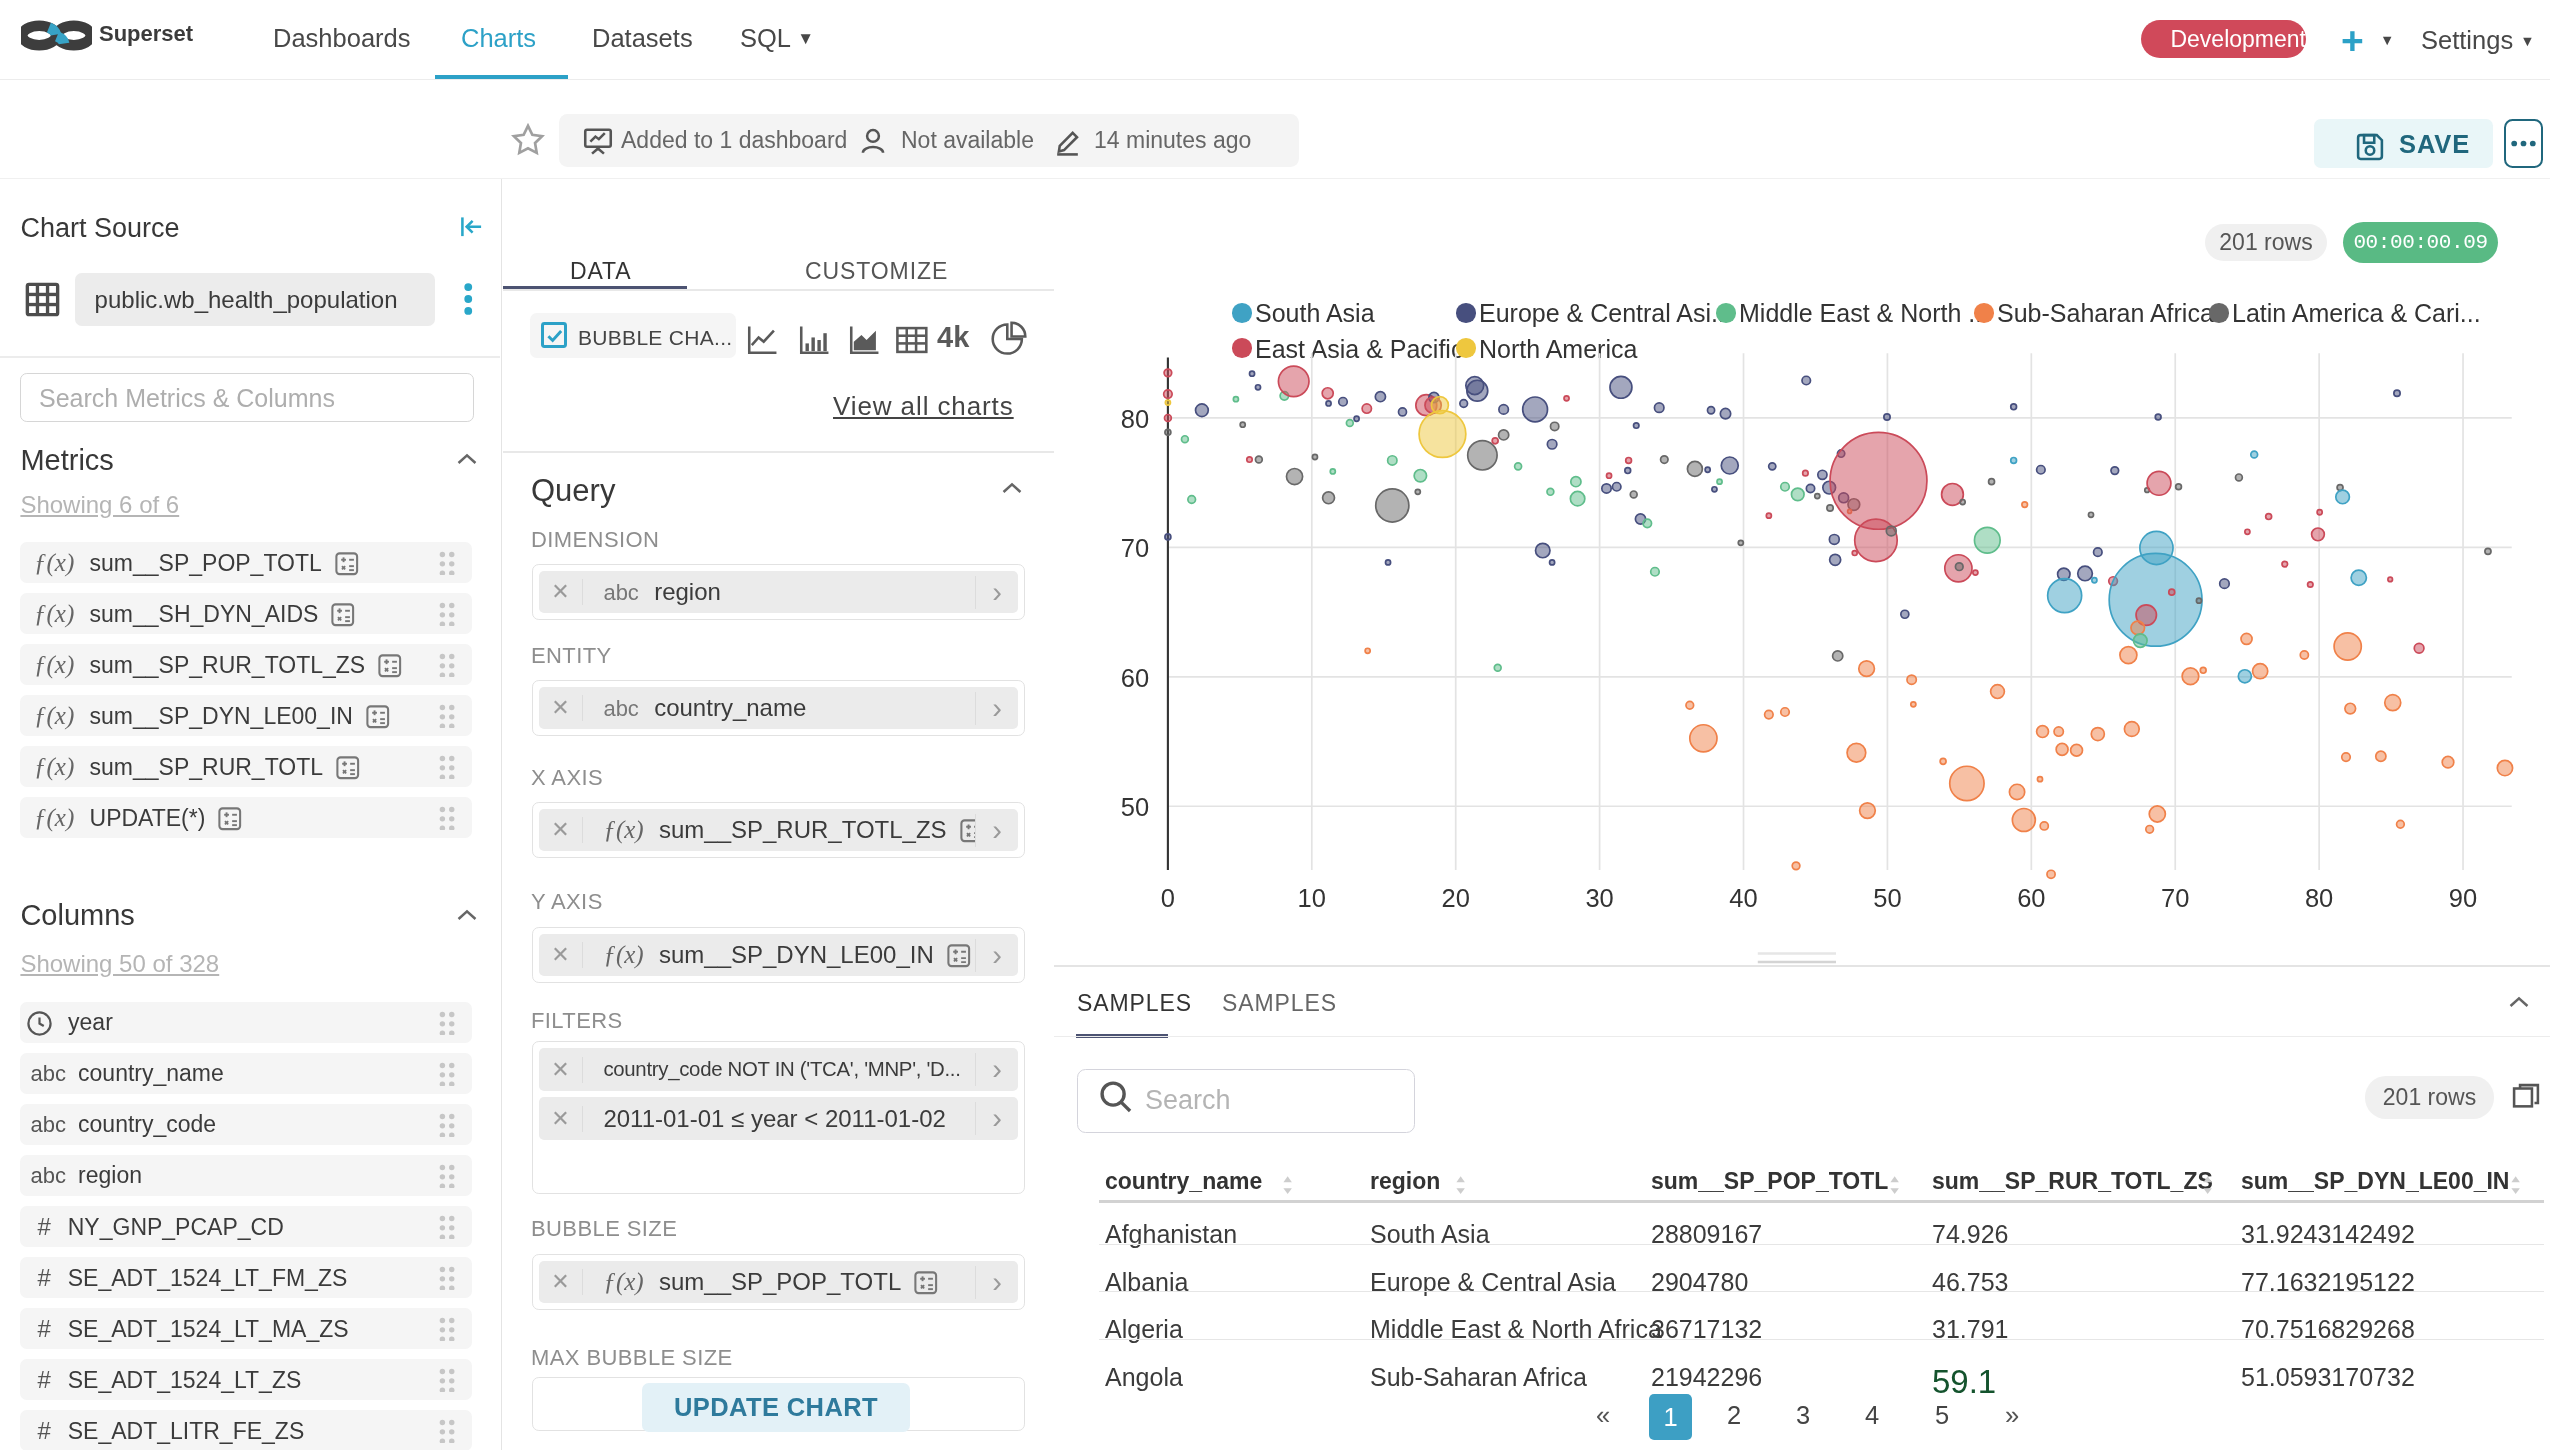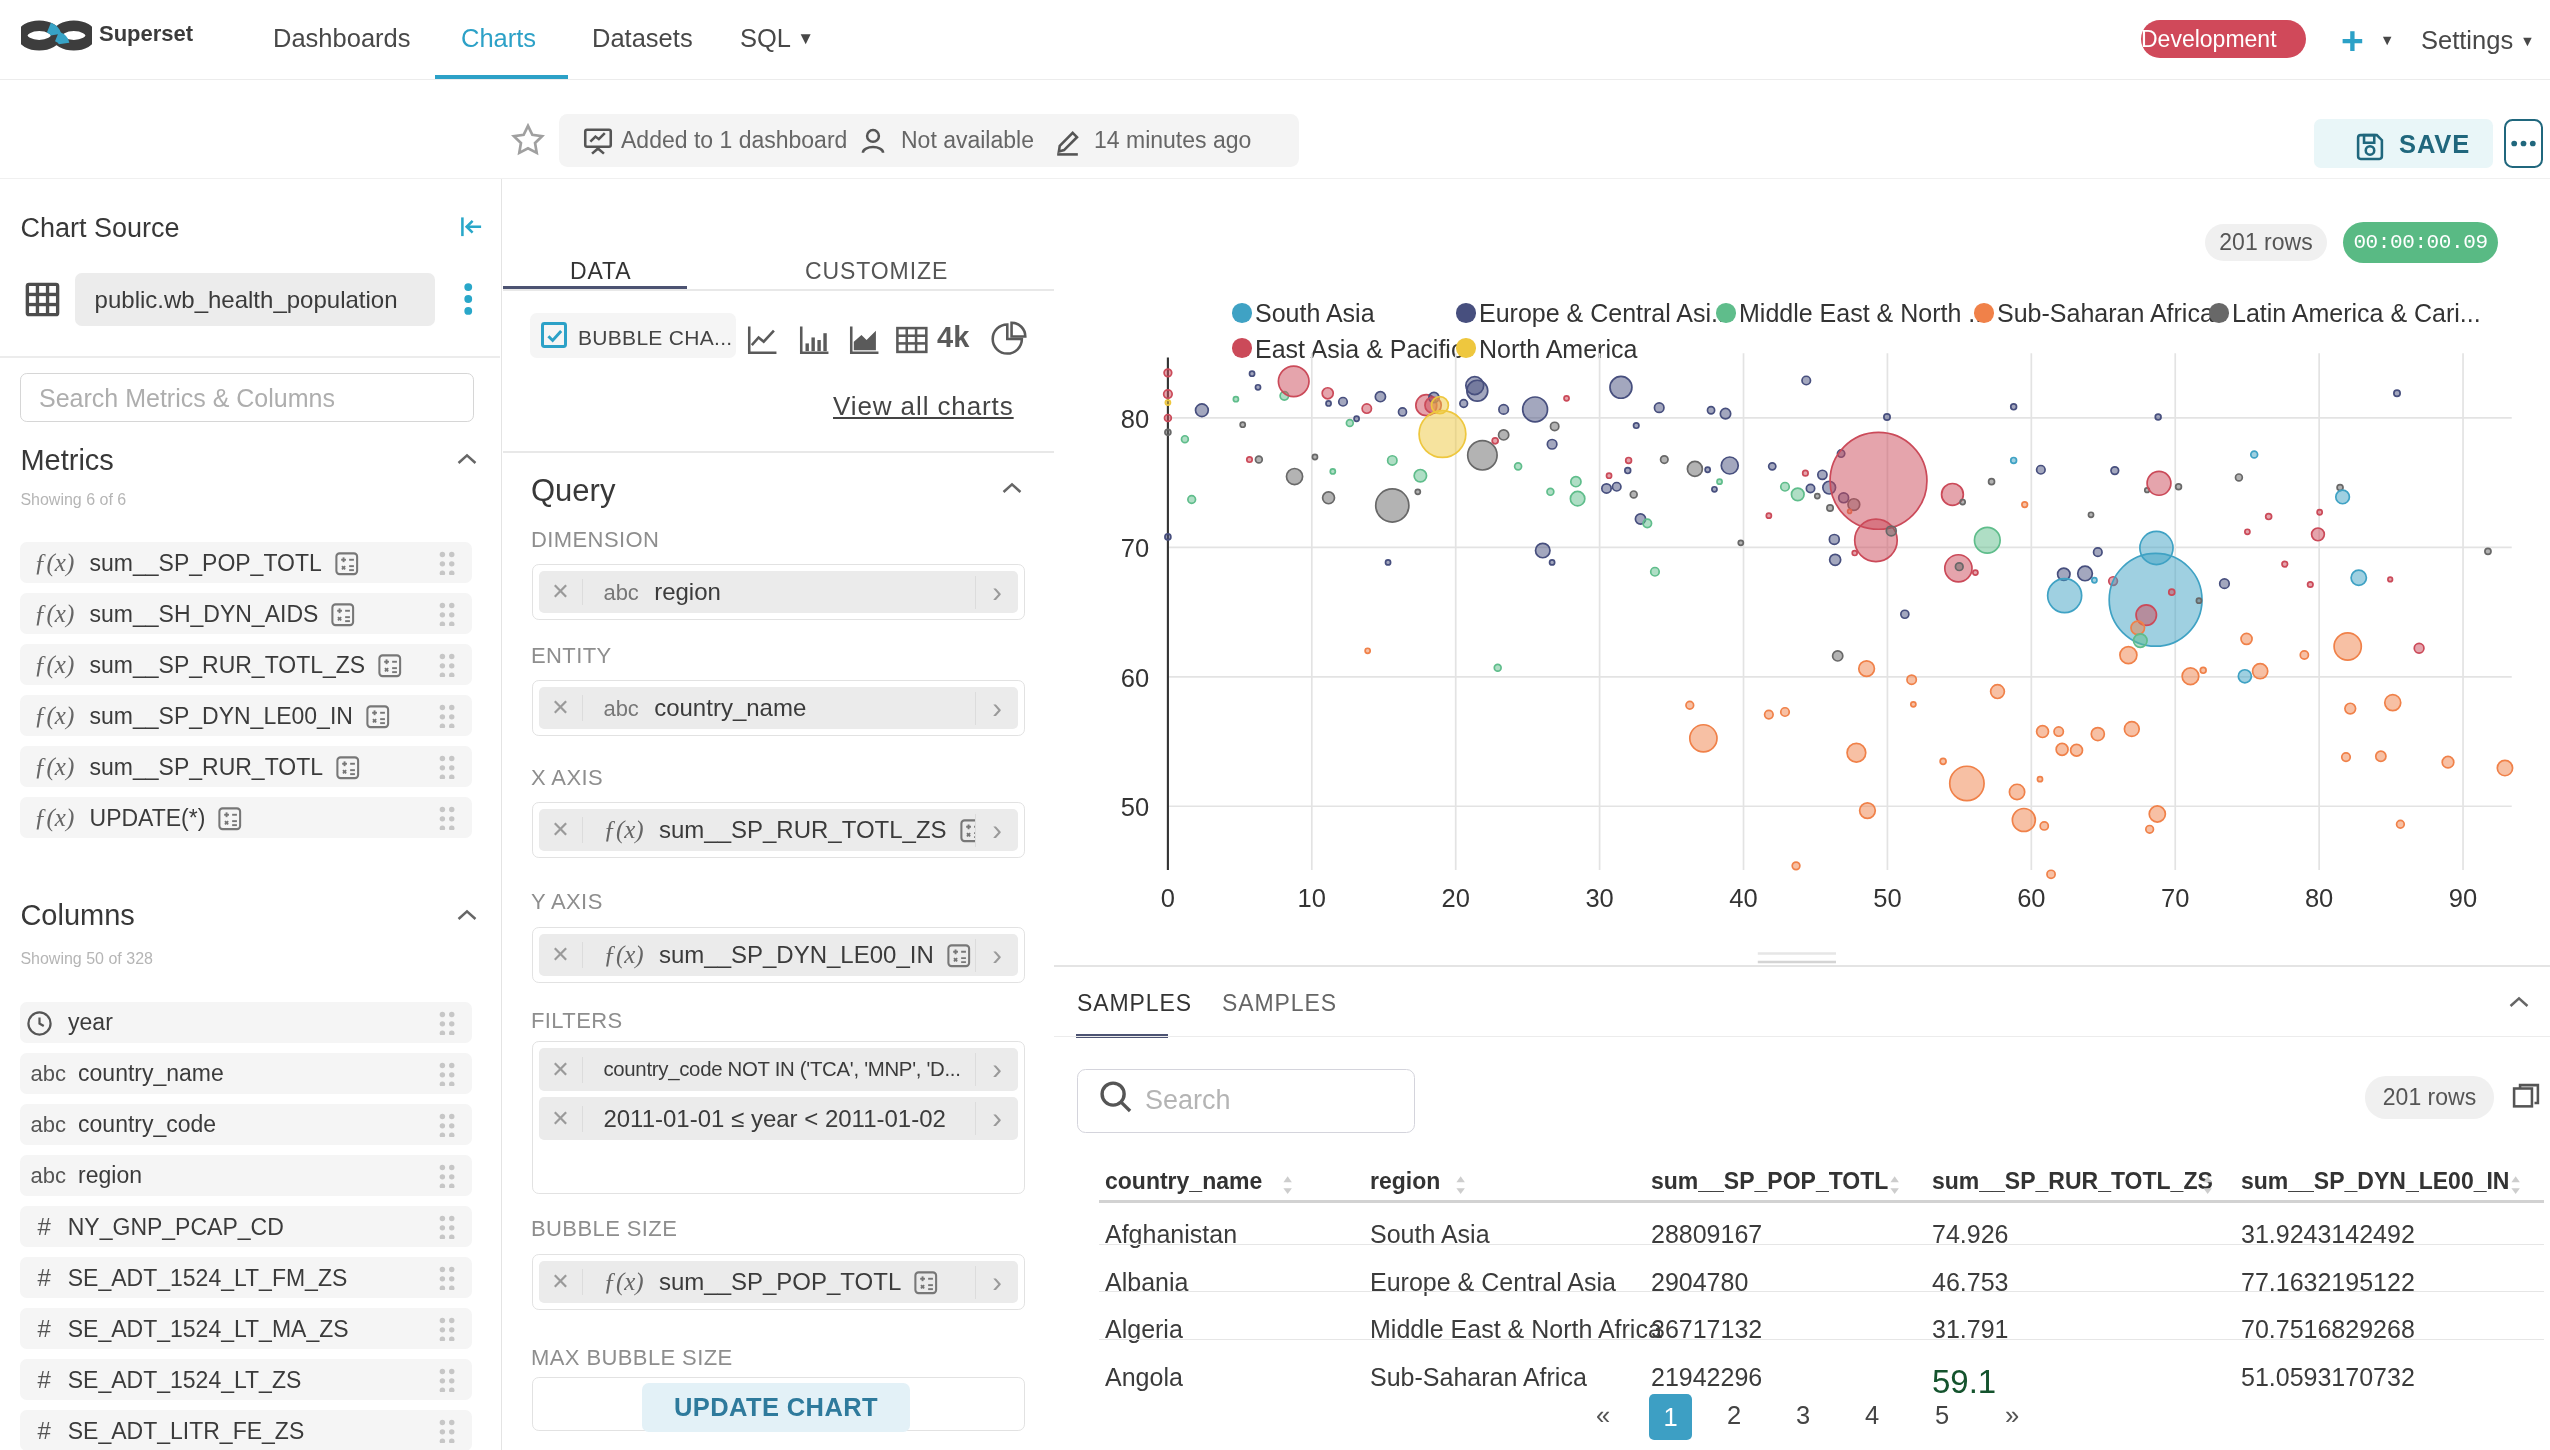--- a/index.html
+++ b/index.html
@@ -12,42 +12,42 @@
 .mpill { position:absolute; left:20.4px; width:452px; height:41px; background:#f5f5f5; border-radius:6.8px; line-height:41px; white-space:nowrap; }
 .mname { font-size:23px; color:#3b3b3b; }
 .fx { font-family:"Liberation Serif", serif; font-style:italic; font-size:25px; color:#666; }
 .ctl-label { position:absolute; left:531px; font-size:22px; color:#8e8e8e; letter-spacing:0.4px; }
 .ctl { position:absolute; left:532px; width:493px; border:1.7px solid #e2e2e2; border-radius:6.8px; background:#fff; padding:6px; }
 .pillrow { display:flex; height:100%; background:#ebebeb; border-radius:5.1px; align-items:center; overflow:hidden; }
 .xzone { flex:0 0 44px; text-align:center; color:#9a9a9a; font-size:22px; border-right:1.7px solid #dcdcdc; }
 .gzone { flex:0 0 43px; text-align:center; color:#9a9a9a; font-size:29px; border-left:1.7px solid #dcdcdc; margin-left:auto; }
 .pillmain { padding-left:20.4px; font-size:24px; color:#3b3b3b; white-space:nowrap; overflow:hidden; flex:1 1 auto; }
 .seclabel { position:absolute; font-size:29px; color:#383838; font-weight:500; }
-.graysm { color:#b5b5b5; font-size:16px; position:absolute; }
+.graysm { color:#b5b5b5; font-size:24px; position:absolute;text-decoration:underline; }
 </style></head>
 <body>
 
 <div id="nav">
 <svg width="71" height="31" viewBox="0 0 84 36" style="position:absolute;left:21px;top:19.6px">
 <g fill="none" stroke="#3d3d3d" stroke-width="12.5">
 <ellipse cx="21.5" cy="18" rx="20" ry="11.5"></ellipse>
 <ellipse cx="62.5" cy="18" rx="20" ry="11.5"></ellipse>
 </g>
 <g fill="none" stroke="#37a3c6" stroke-width="12.5">
 <path d="M 33 8.6 A 20 11.5 0 0 1 41.4 17"></path>
 <path d="M 42.6 19 A 20 11.5 0 0 1 51 27.4"></path>
 </g>
 </svg>
 <div style="position:absolute;left:99px;top:21px;font-size:22px;font-weight:700;color:#3b3b3b">Superset</div>
 <div class="navlink" style="left:273px">Dashboards</div>
 <div class="navlink" style="left:461px;color:#2ca1c7">Charts</div>
 <div class="navlink" style="left:592px">Datasets</div>
 <div class="navlink" style="left:740px">SQL <span style="font-size:17px;color:#484848;vertical-align:3.4px">▼</span></div>
 <div style="position:absolute;left:435px;top:75px;width:133px;height:4.3px;background:#2ca1c7"></div>
-<div style="position:absolute;left:2141px;top:20.4px;width:165px;height:38px;background:#d0495a;border-radius:19.6px;color:#fff;font-size:23px;text-align:left;line-height:38px">Development</div>
+<div style="position:absolute;left:2141px;top:20.4px;width:165px;height:38px;background:#d0495a;border-radius:19.6px;color:#fff;font-size:23px;text-align:right;line-height:38px">Development</div>
 <div style="position:absolute;left:2341px;top:18.7px;font-size:39px;color:#2ca1c7;font-weight:700">+</div>
 <div style="position:absolute;left:2380px;top:32px;font-size:14.5px;color:#484848">▼</div>
 <div style="position:absolute;left:2421px;top:25.5px;font-size:25.5px;color:#484848">Settings <span style="font-size:14.5px;vertical-align:2.6px">▼</span></div>
 </div>
 
 <div id="titlebar">
 <svg width="36" height="36" viewBox="0 0 24 24" style="position:absolute;left:510px;top:40px">
 <path d="M12 2.6 l2.9 5.9 6.5 .95 -4.7 4.6 1.1 6.5 -5.8-3.05 -5.8 3.05 1.1-6.5 -4.7-4.6 6.5-.95 Z" fill="none" stroke="#a0a0a0" stroke-width="1.8"></path>
     </svg>
 <div style="position:absolute;left:559px;top:32px;width:740px;height:53px;background:#f4f4f4;border-radius:8.5px"></div>

